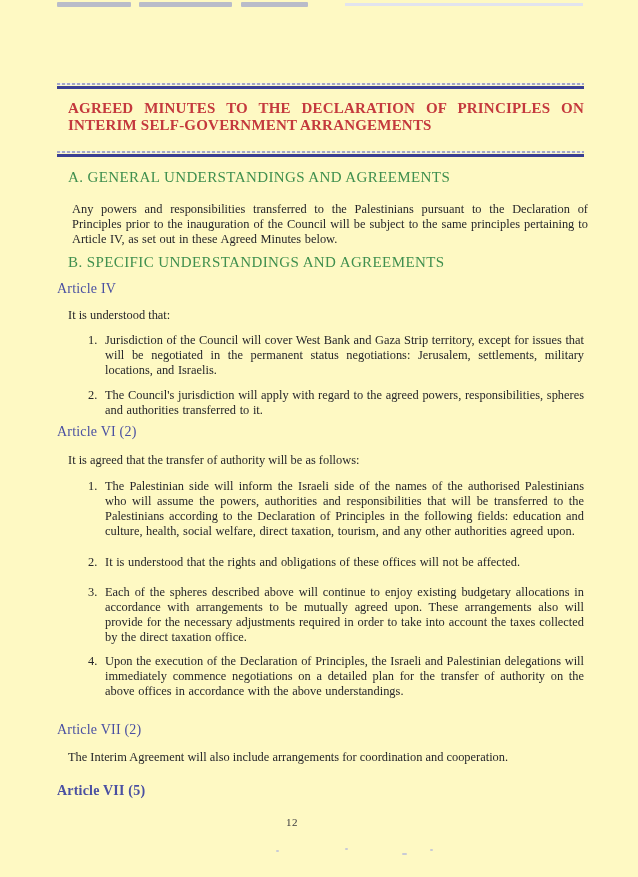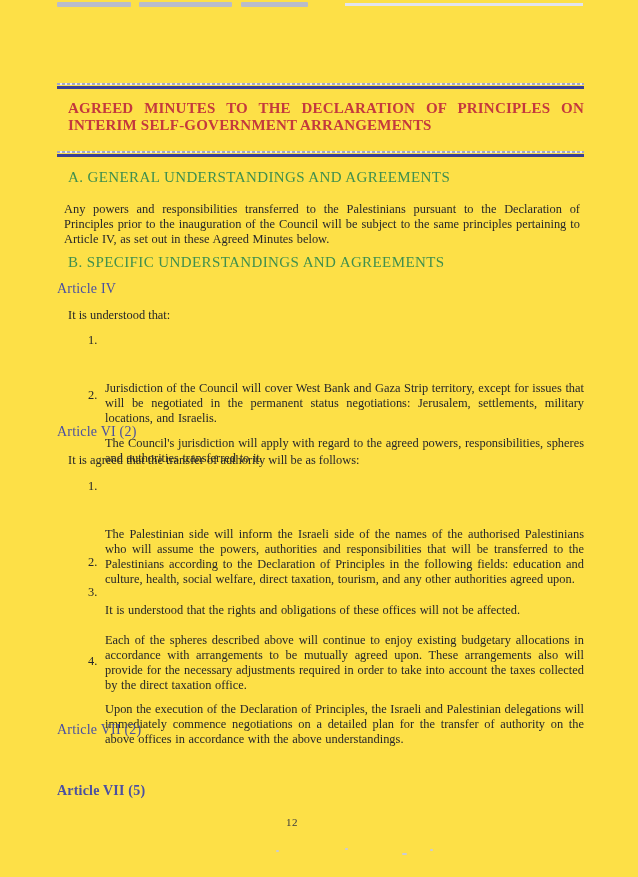--- a/index.html
+++ b/index.html
@@ -1,18 +1,18 @@
 <!DOCTYPE html>
 <html><head>
 <meta charset="utf-8">
 <style>
   html,body { margin:0; padding:0; background:#ffffff; }
   .page {
     position:relative; width:638px; height:877px;
-    background:#fde047; overflow:hidden;
+    background:#fef9c3; overflow:hidden;
     font-family:"Liberation Serif","DejaVu Serif",serif;
     color:#26262a;
   }
   
   .edge-seg { position:absolute; height:5px; background:#b9bcc9; border-radius:1px; }
   .edge-streak { position:absolute; height:3px; background:#e2e4ee; }
   .speck { position:absolute; width:3px; height:2px; background:#c9cbd6; border-radius:1px; }
 
   
   .rule { position:absolute; left:57px; width:527px; }
@@ -20,28 +20,28 @@
   .rule .line { margin-top:1px; height:3px; background:#3a3f92; }
 
   .title { position:absolute; left:68px; top:100px; width:516px;
     color:#c4393d; font-weight:bold; font-size:15px; line-height:17px; letter-spacing:0.2px; }
   .title .l1 { text-align:justify; text-align-last:justify; }
   .title .l2 { text-align:left; }
 
   .green-head { position:absolute; left:68px; color:#3f8f4e; font-size:15px; letter-spacing:0.4px; white-space:nowrap; }
   .blue-head  { position:absolute; left:57px; color:#4a50a2; font-size:14px; letter-spacing:0.2px; white-space:nowrap; }
 
-  .body-par { position:absolute; left:64px; width:516px;
+  .body-par { position:absolute; left:72px; width:516px;
     font-size:12.4px; line-height:15px; text-align:justify; word-spacing:0.5px; }
   .intro { position:absolute; left:68px; font-size:12.4px; line-height:15px; white-space:nowrap; }
 
   .li { position:absolute; left:88px; width:496px; display:flex;
     font-size:12.4px; line-height:15px; }
   .li .num { width:17px; flex:0 0 17px; }
-  .li .txt { width:479px; flex:0 0 479px; text-align:justify; word-spacing:0.5px;margin-top:48px; }
+  .li .txt { width:479px; flex:0 0 479px; text-align:justify; word-spacing:0.5px; }
 
   .page-num { position:absolute; left:0; top:816px; width:584px; text-align:center;
     font-size:11px; color:#3a3a3e; letter-spacing:0.5px; }
 </style>
 </head>
 <body>
 
 <div class="page">
 
   <div class="edge-seg" style="left:57px;top:2px;width:74px;"></div>
@@ -95,20 +95,21 @@
   <div class="li" style="top:585px;">
     <span class="num">3.</span>
     <div class="txt">Each of the spheres described above will continue to enjoy existing budgetary allocations in accordance with arrangements to be mutually agreed upon. These arrangements also will provide for the necessary adjustments required in order to take into account the taxes collected by the direct taxation office.</div>
   </div>
   <div class="li" style="top:654px;">
     <span class="num">4.</span>
     <div class="txt">Upon the execution of the Declaration of Principles, the Israeli and Palestinian delegations will immediately commence negotiations on a detailed plan for the transfer of authority on the above offices in accordance with the above understandings.</div>
   </div>
 
   <div class="blue-head" style="top:722px;">Article VII (2)</div>
+  <div class="intro" style="top:750px;">The Interim Agreement will also include arrangements for coordination and cooperation.</div>
 
   <div class="blue-head" style="top:783px;font-weight:bold;">Article VII (5)</div>
 
   <div class="page-num">12</div>
 
   <div class="speck" style="left:276px;top:850px;"></div>
   <div class="speck" style="left:345px;top:848px;"></div>
   <div class="speck" style="left:402px;top:853px;width:5px;"></div>
   <div class="speck" style="left:430px;top:849px;"></div>
 

